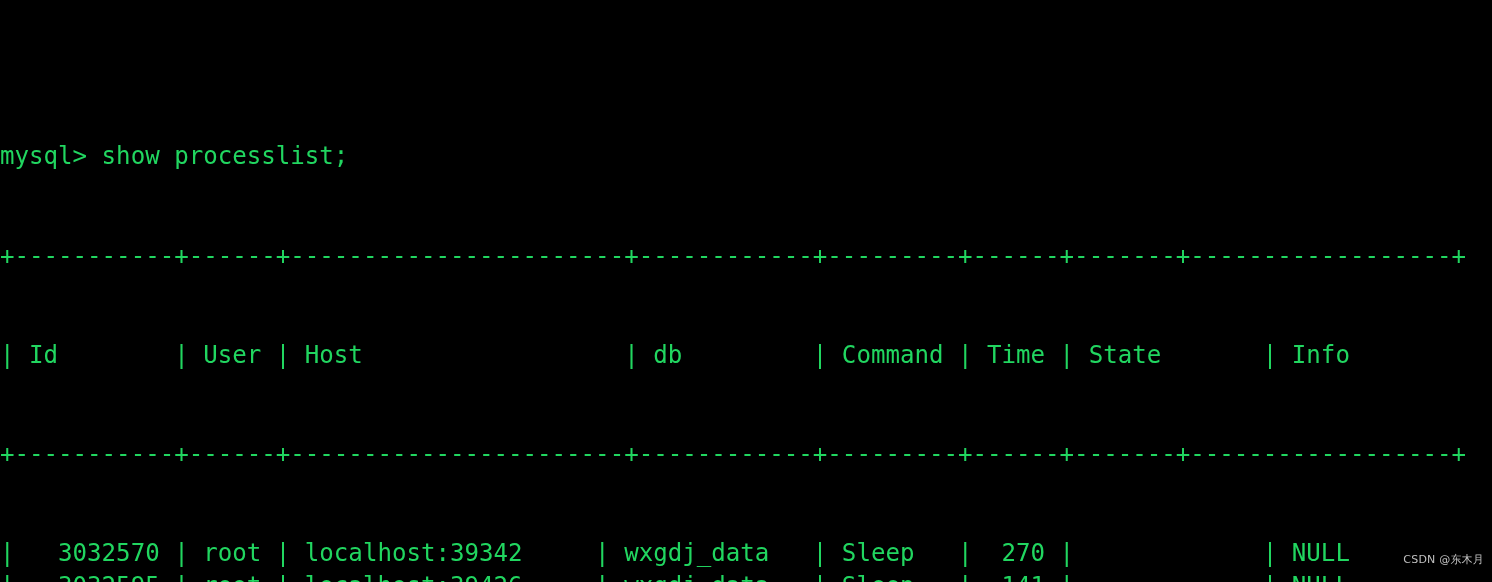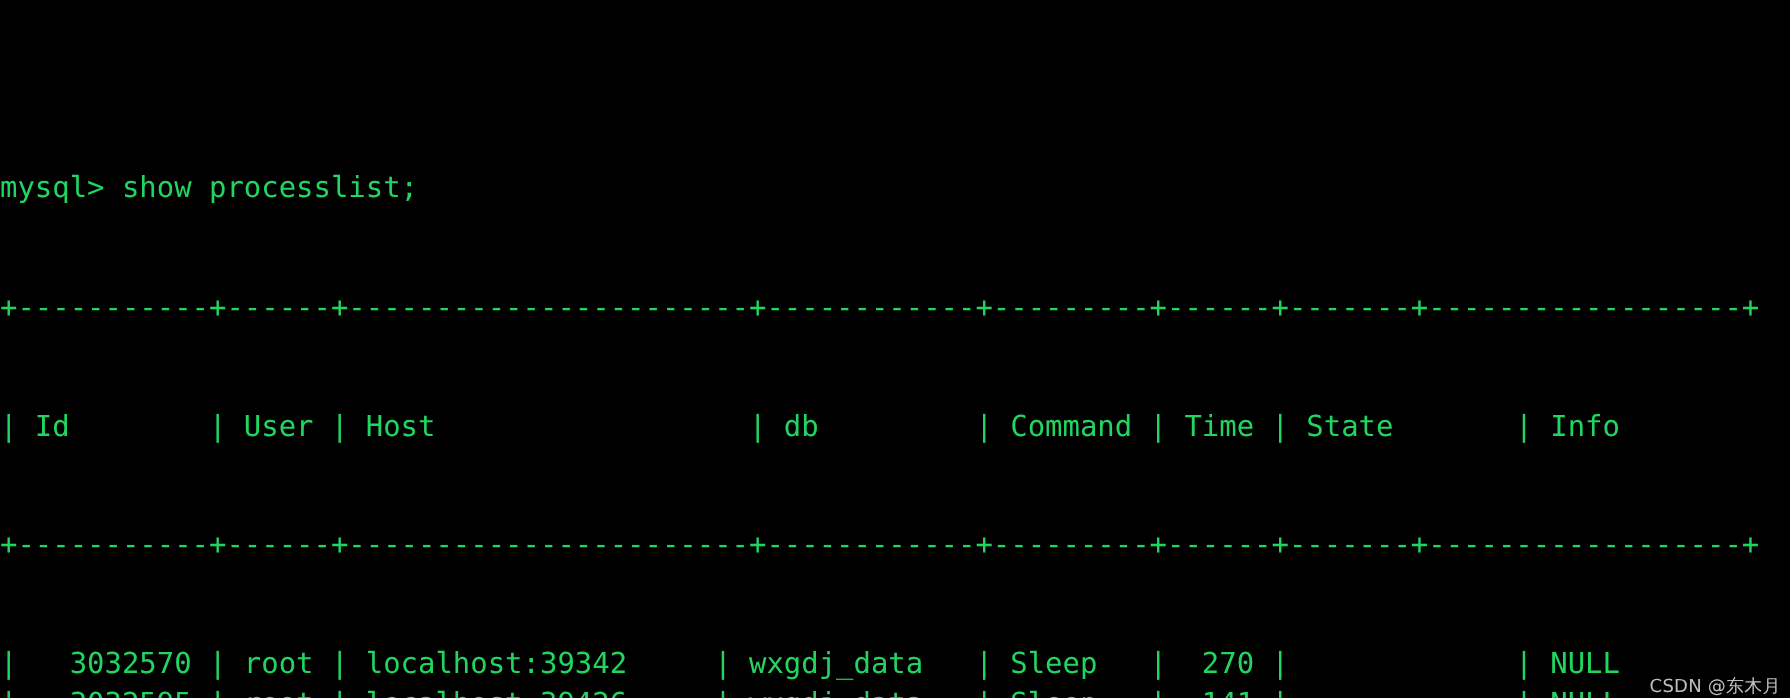--- a/index.html
+++ b/index.html
@@ -44,24 +44,24 @@
     height: 36px;
     line-height: 36px;
   }
   .spacer-top {
     display: block;
     height: 6px;
   }
   #watermark {
     position: absolute;
     right: 8px;
-    bottom: 0;
+    bottom: 12px;
     color: #d0d0d0;
     font-family: "DejaVu Sans", "Liberation Sans", sans-serif;
-    font-size: 15px;
+    font-size: 11px;
     line-height: 20px;
     opacity: 0.92;
     white-space: pre;
     letter-spacing: 0.2px;
   }
 </style>
 </head>
 <body>
 
 <div id="terminal" style="font-size: 24.129px;">

